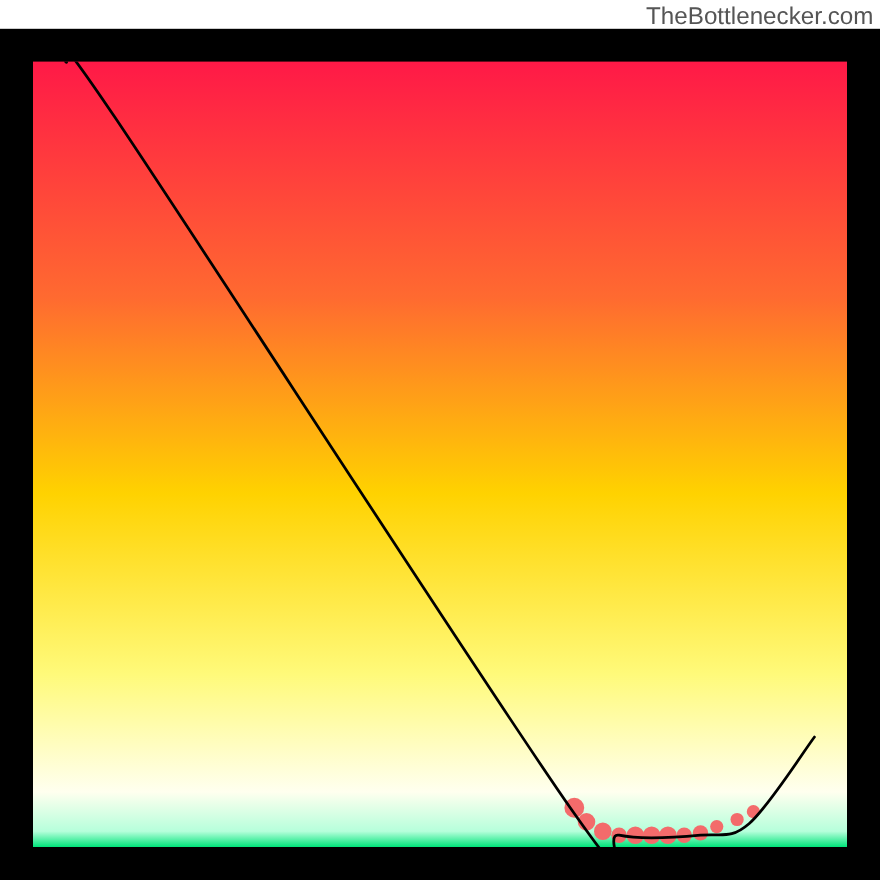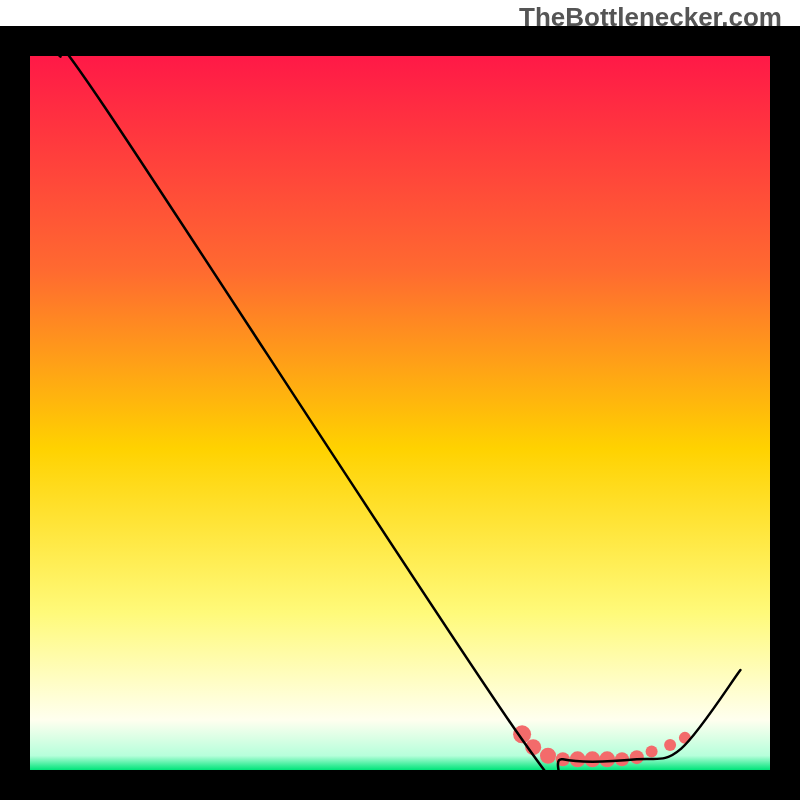--- a/index.html
+++ b/index.html
@@ -12,25 +12,24 @@
     font-family: Arial, Helvetica, sans-serif;
   }
   .frame {
     position: relative;
     width: 800px;
     height: 800px;
   }
   .watermark {
     position: absolute;
     top: 2px;
-    right: 18px;
-    font-size: 26px;
+    right: 6px;
+    font-size: 22px;
     color: #555;
     z-index: 10;
-    font-weight: bold;
   }
   .plot {
     position: absolute;
     left: 0;
     top: 26px;
     width: 800px;
     height: 774px;
   }
 </style>
 </head>

